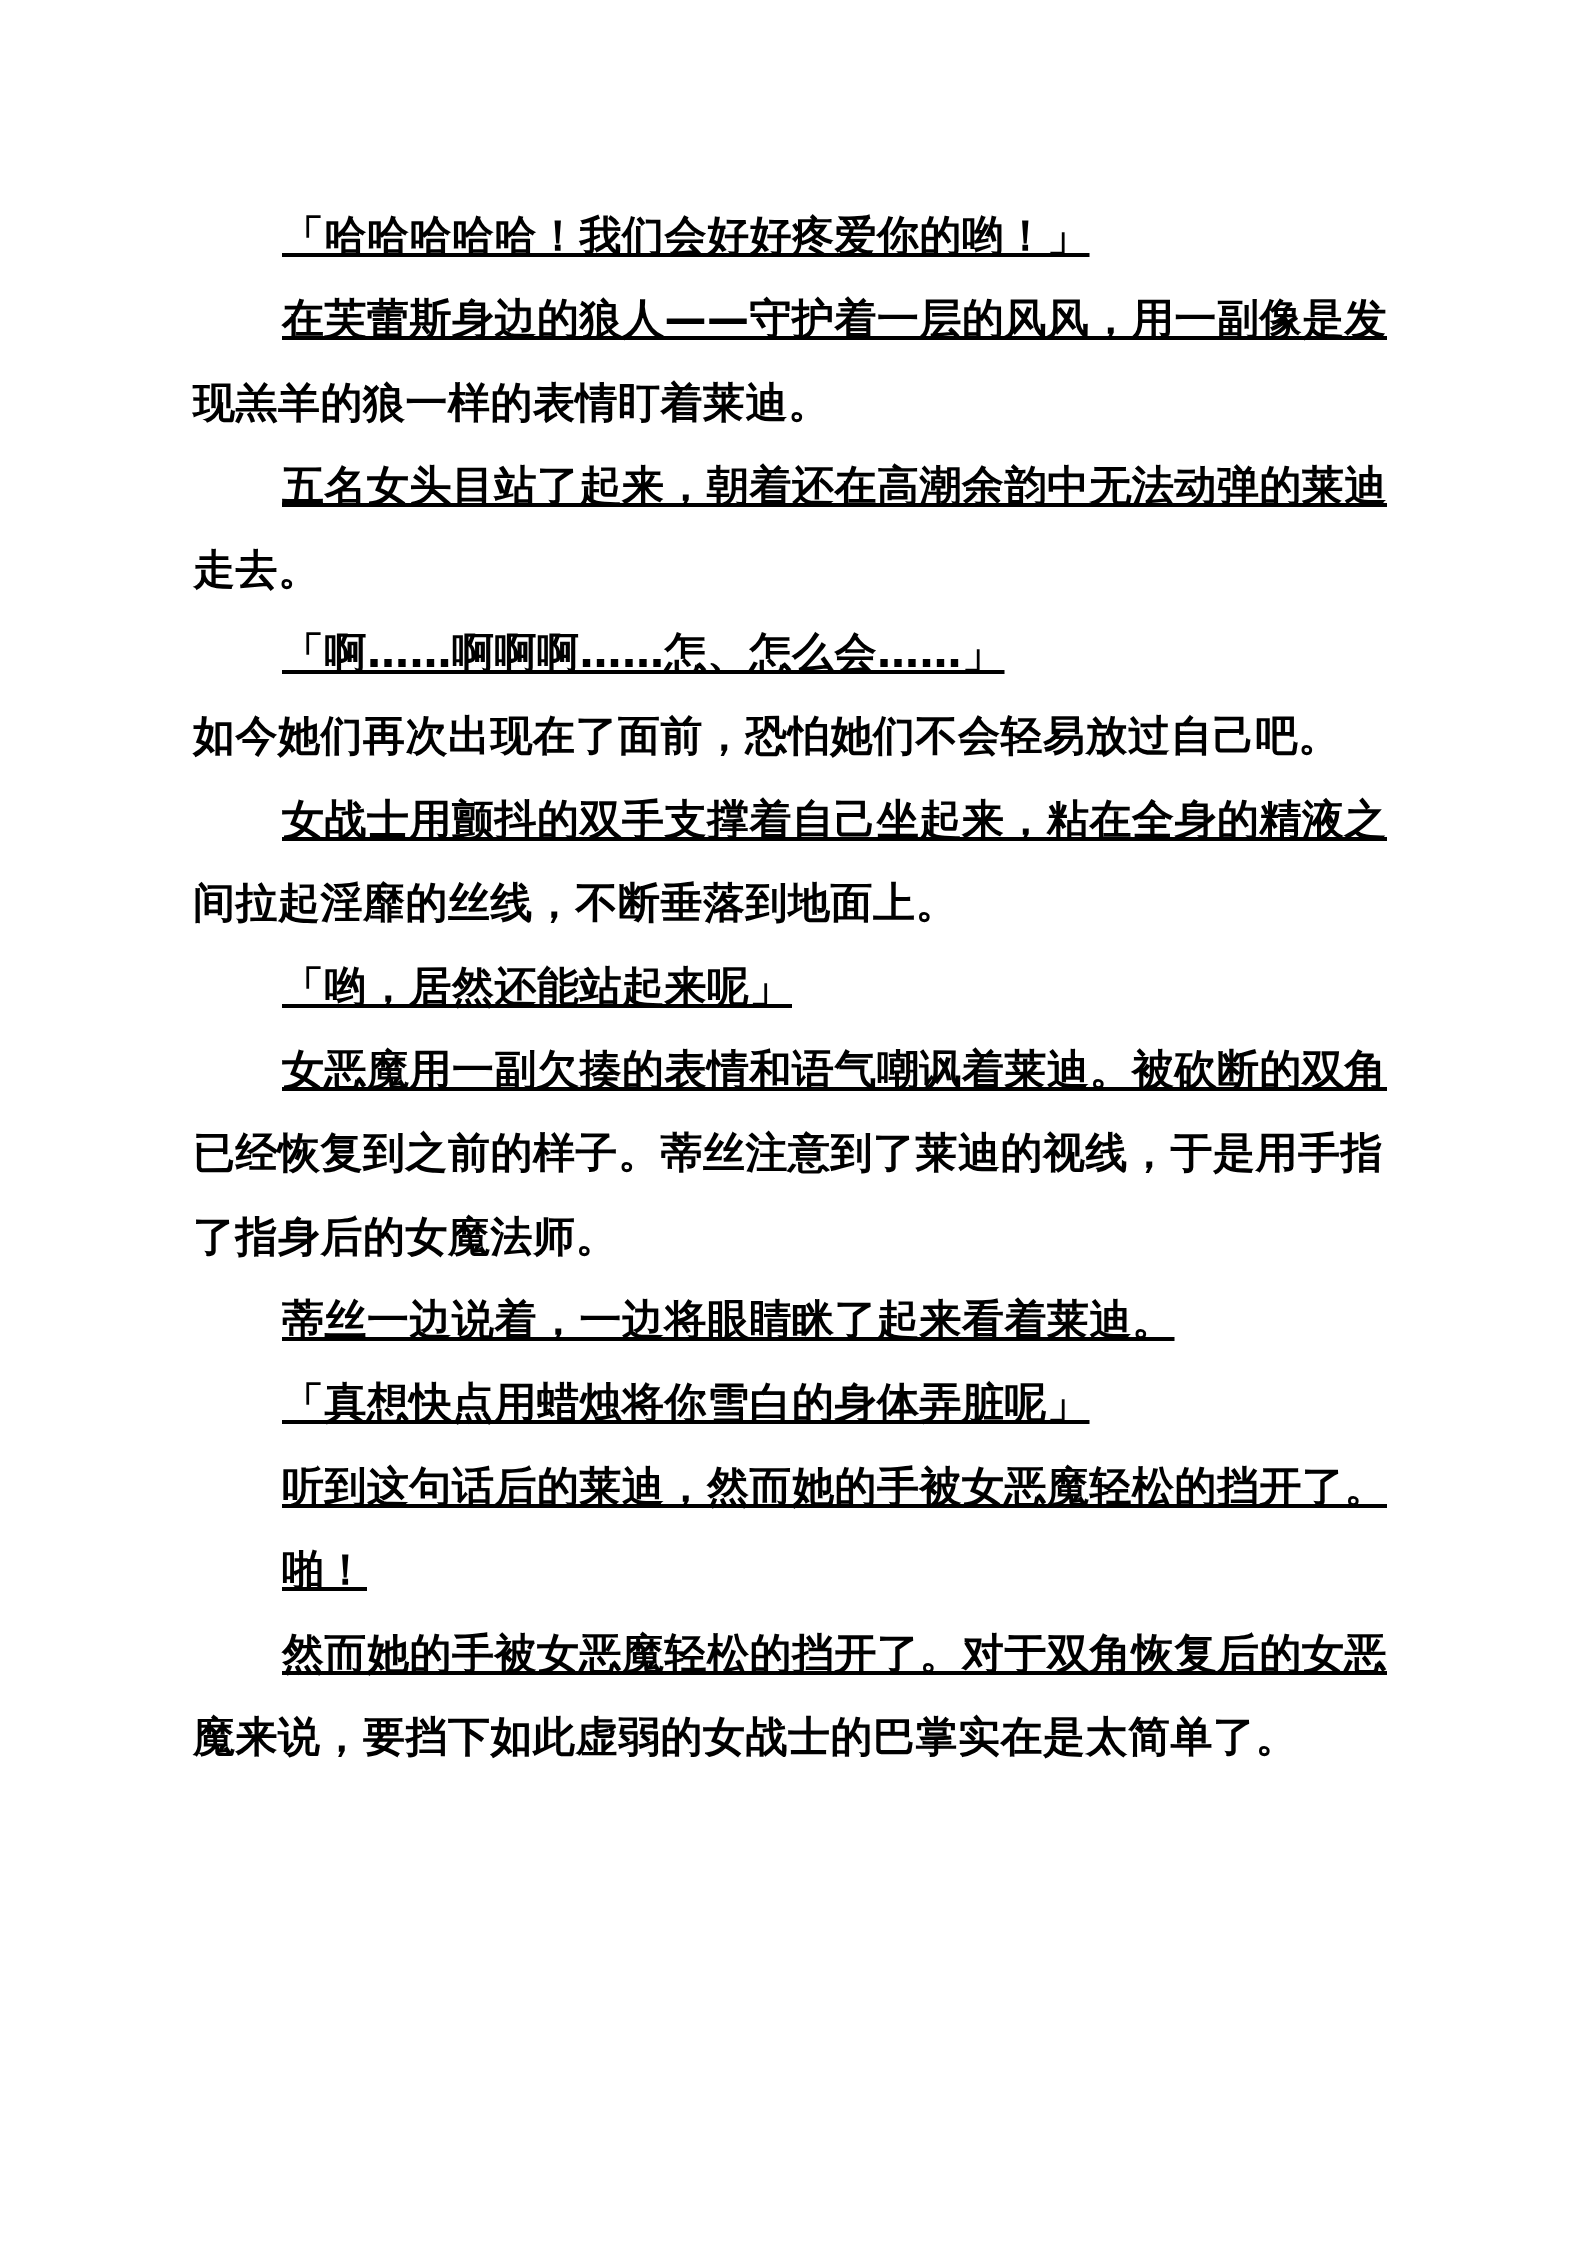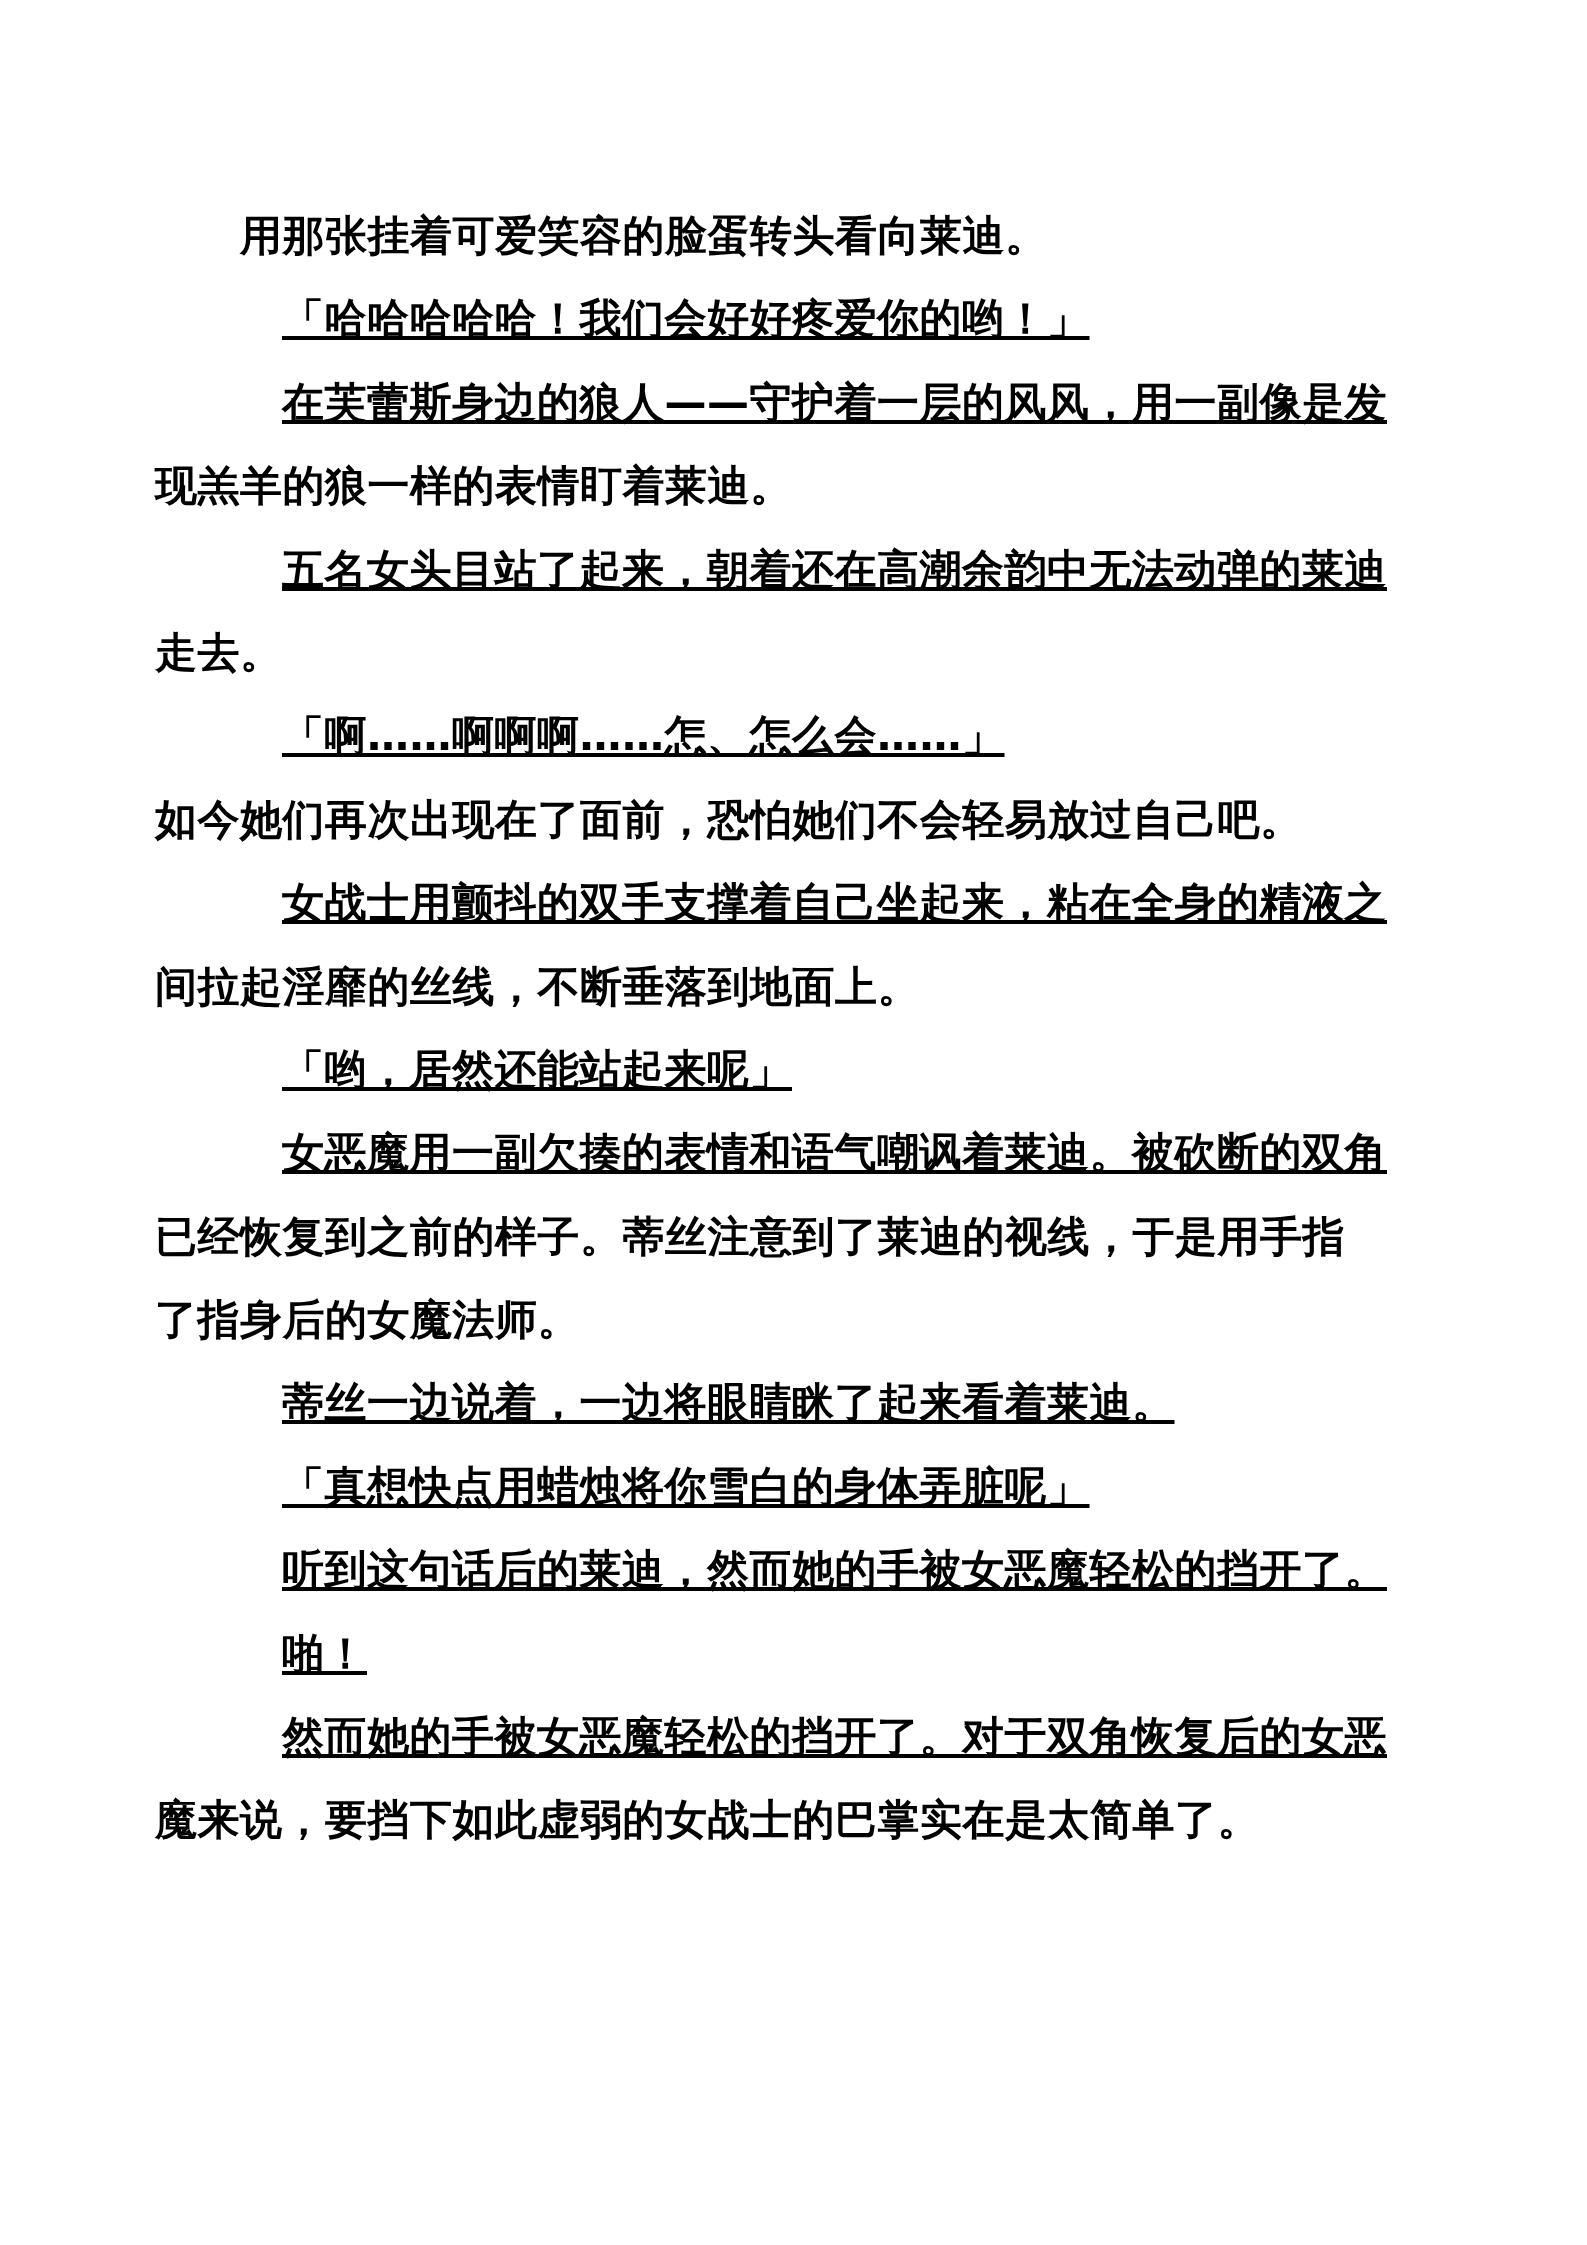--- a/index.html
+++ b/index.html
@@ -25,30 +25,29 @@
     height: 83.4px;
     line-height: 83.4px;
     font-size: 42px;
     font-weight: 700;
     color: #000000;
     letter-spacing: 0.5px;
     white-space: nowrap;
     margin: 0;
     padding: 0;
   }
-  .ind-0 { padding-left: 0; }
+  .ind-0 { padding-left: 0; margin-left: 38px; }
   .ind-2 { padding-left: 85px; }
   .ind-3 { padding-left: 127px; text-decoration: underline; }
 </style>
 </head>
 <body>
 
 <div class="page">
   <div class="text-block" id="text-block">
-      <p class="line ind-2">用那张挂着可爱笑容的脸蛋转头看向莱迪。</p>
       <p class="line ind-3">「哈哈哈哈哈！我们会好好疼爱你的哟！」</p>
       <p class="line ind-3">在芙蕾斯身边的狼人——守护着一层的风风，用一副像是发</p>
       <p class="line ind-0">现羔羊的狼一样的表情盯着莱迪。</p>
       <p class="line ind-3">五名女头目站了起来，朝着还在高潮余韵中无法动弹的莱迪</p>
       <p class="line ind-0">走去。</p>
       <p class="line ind-3">「啊……啊啊啊……怎、怎么会……」</p>
       <p class="line ind-0">如今她们再次出现在了面前，恐怕她们不会轻易放过自己吧。</p>
       <p class="line ind-3">女战士用颤抖的双手支撑着自己坐起来，粘在全身的精液之</p>
       <p class="line ind-0">间拉起淫靡的丝线，不断垂落到地面上。</p>
       <p class="line ind-3">「哟，居然还能站起来呢」</p>

